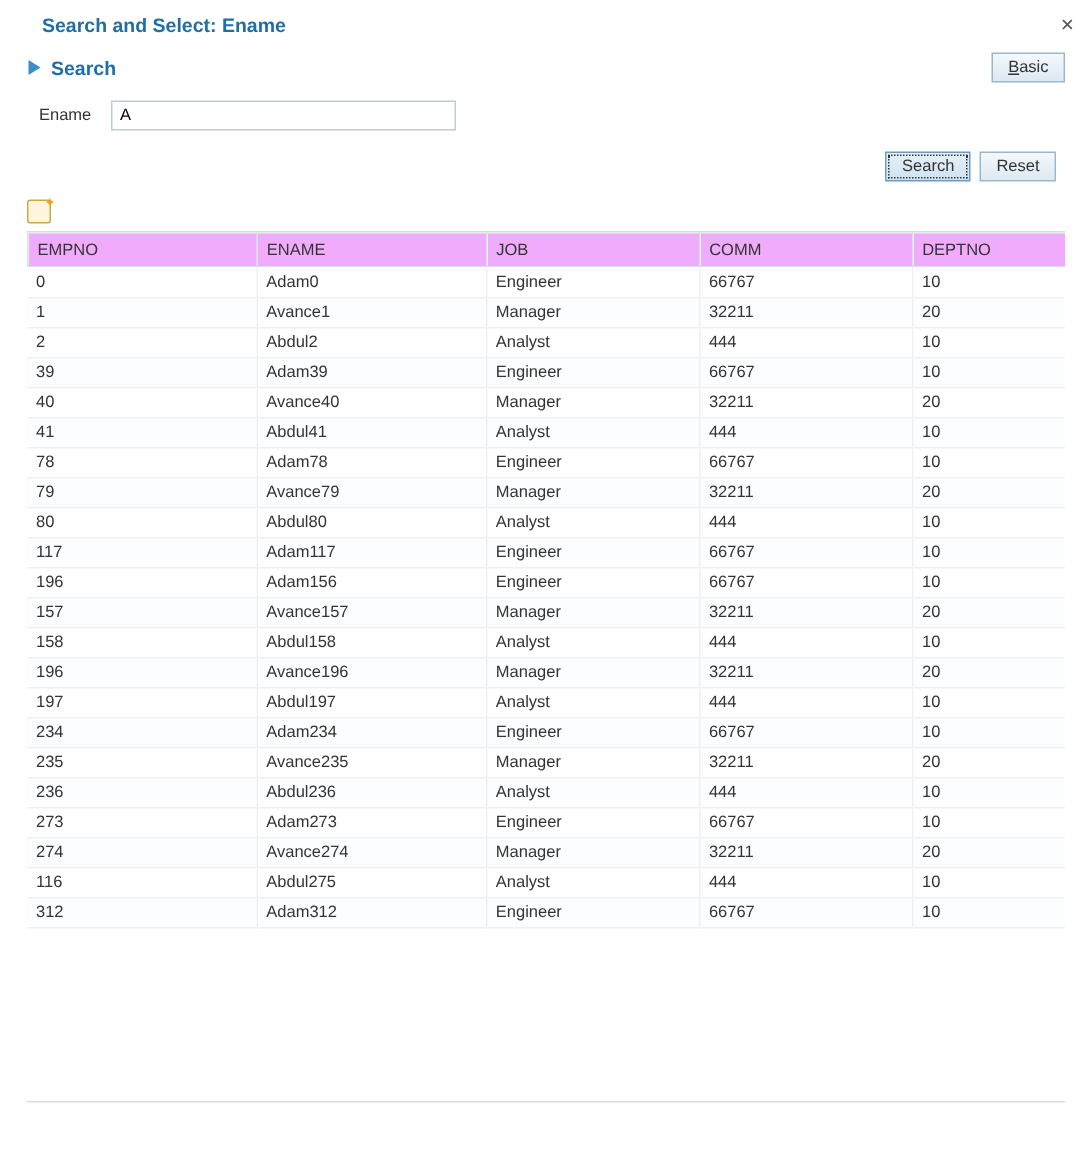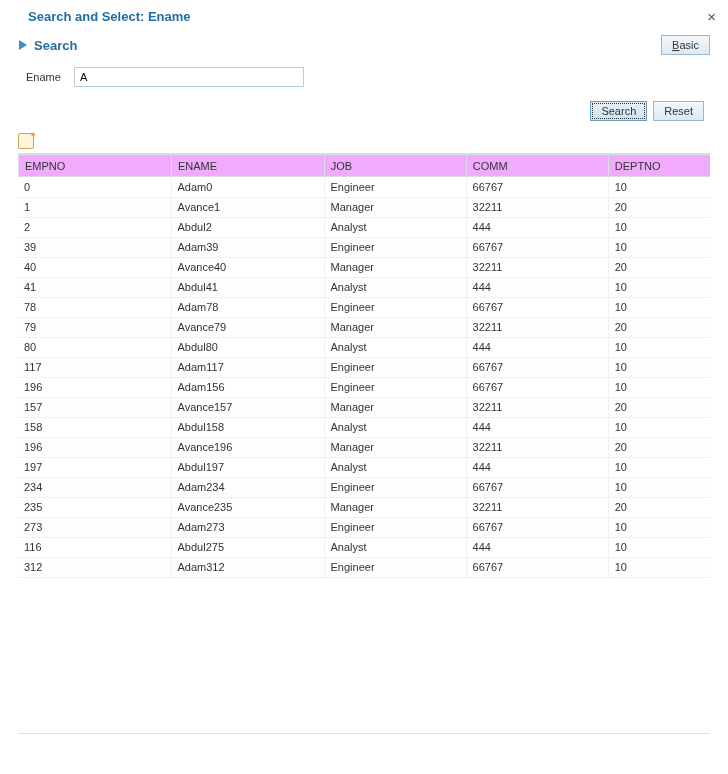--- a/index.html
+++ b/index.html
@@ -329,25 +329,39 @@
             <td class="col-dept">10</td>
           </tr>
           <tr>
             <td class="col-empno">235</td>
             <td class="col-ename">Avance235</td>
             <td class="col-job">Manager</td>
             <td class="col-comm">32211</td>
             <td class="col-dept">20</td>
           </tr>
           <tr>
+            <td class="col-empno">236</td>
+            <td class="col-ename">Abdul236</td>
+            <td class="col-job">Analyst</td>
+            <td class="col-comm">444</td>
+            <td class="col-dept">10</td>
+          </tr>
+          <tr>
             <td class="col-empno">273</td>
             <td class="col-ename">Adam273</td>
             <td class="col-job">Engineer</td>
             <td class="col-comm">66767</td>
             <td class="col-dept">10</td>
+          </tr>
+          <tr>
+            <td class="col-empno">274</td>
+            <td class="col-ename">Avance274</td>
+            <td class="col-job">Manager</td>
+            <td class="col-comm">32211</td>
+            <td class="col-dept">20</td>
           </tr>
           <tr>
             <td class="col-empno">116</td>
             <td class="col-ename">Abdul275</td>
             <td class="col-job">Analyst</td>
             <td class="col-comm">444</td>
             <td class="col-dept">10</td>
           </tr>
           <tr>
             <td class="col-empno">312</td>

